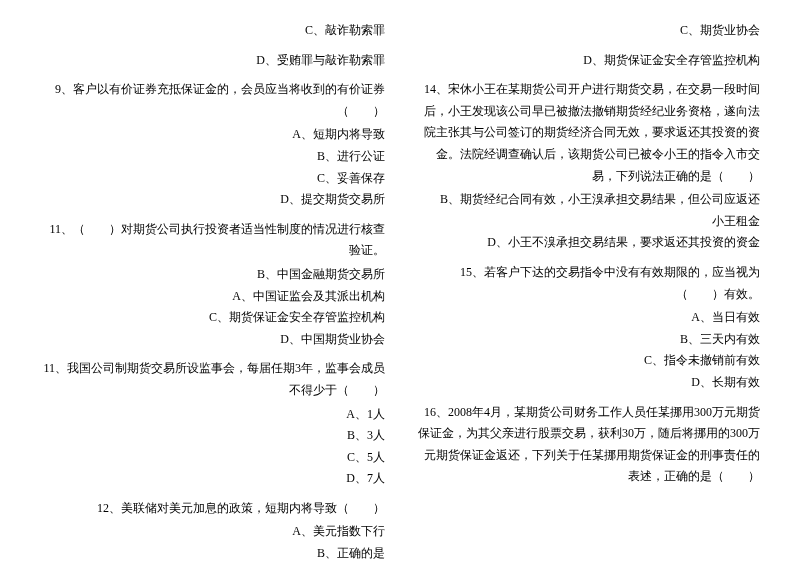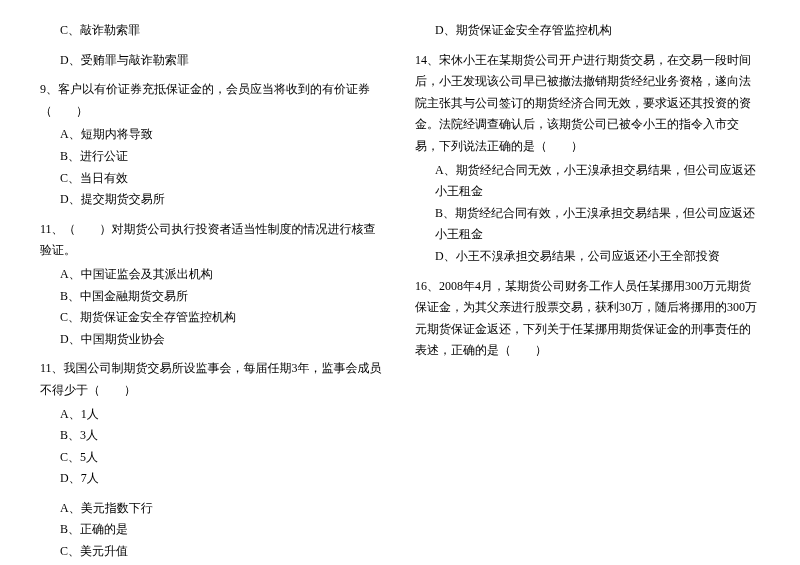--- a/index.html
+++ b/index.html
@@ -21,85 +21,97 @@
       display: grid;
       grid-template-columns: 1fr 1fr;
       gap: 0 30px;
     }
     .question-block {
       margin-bottom: 8px;
     }
     .question-text {
       text-indent: 0;
       margin-bottom: 2px;
+      text-align: right;
     }
     .option {
       margin-left: 20px;
       display: block;
+      text-align: right;
     }
   </style>
 </head>
 <body>
 
 <div class="two-col">
   <div>
 
     <div class="question-block">
       <span class="option">C、敲诈勒索罪</span>
     </div>
     <div class="question-block">
       <span class="option">D、受贿罪与敲诈勒索罪</span>
     </div>
 
     <div class="question-block">
       <div class="question-text">9、客户以有价证券充抵保证金的，会员应当将收到的有价证券（　　）</div>
       <span class="option">A、短期内将导致</span>
       <span class="option">B、进行公证</span>
-      <span class="option">C、当日有效</span>
+      <span class="option">C、妥善保存</span>
       <span class="option">D、提交期货交易所</span>
     </div>
 
     <div class="question-block">
       <div class="question-text">11、（　　）对期货公司执行投资者适当性制度的情况进行核查验证。</div>
+      <span class="option">B、中国金融期货交易所</span>
       <span class="option">A、中国证监会及其派出机构</span>
-      <span class="option">B、中国金融期货交易所</span>
       <span class="option">C、期货保证金安全存管监控机构</span>
       <span class="option">D、中国期货业协会</span>
     </div>
 
     <div class="question-block">
       <div class="question-text">11、我国公司制期货交易所设监事会，每届任期3年，监事会成员不得少于（　　）</div>
       <span class="option">A、1人</span>
       <span class="option">B、3人</span>
       <span class="option">C、5人</span>
       <span class="option">D、7人</span>
     </div>
 
     <div class="question-block">
+      <div class="question-text">12、美联储对美元加息的政策，短期内将导致（　　）</div>
       <span class="option">A、美元指数下行</span>
       <span class="option">B、正确的是</span>
       <span class="option">C、美元升值</span>
 
     </div>
 
   </div>
 
   <div>
 
     <div class="question-block">
+      <span class="option">C、期货业协会</span>
+    </div>
+    <div class="question-block">
       <span class="option">D、期货保证金安全存管监控机构</span>
     </div>
 
     <div class="question-block">
       <div class="question-text">14、宋休小王在某期货公司开户进行期货交易，在交易一段时间后，小王发现该公司早已被撤法撤销期货经纪业务资格，遂向法院主张其与公司签订的期货经济合同无效，要求返还其投资的资金。法院经调查确认后，该期货公司已被令小王的指令入市交易，下列说法正确的是（　　）</div>
-      <span class="option">A、期货经纪合同无效，小王溴承担交易结果，但公司应返还小王租金</span>
       <span class="option">B、期货经纪合同有效，小王溴承担交易结果，但公司应返还小王租金</span>
-      <span class="option">D、小王不溴承担交易结果，公司应返还小王全部投资</span>
+      <span class="option">D、小王不溴承担交易结果，要求返还其投资的资金</span>
     </div>
 
+    <div class="question-block">
+      <div class="question-text">15、若客户下达的交易指令中没有有效期限的，应当视为（　　）有效。</div>
+      <span class="option">A、当日有效</span>
+      <span class="option">B、三天内有效</span>
+      <span class="option">C、指令未撤销前有效</span>
+      <span class="option">D、长期有效</span>
+    </div>
 
     <div class="question-block">
       <div class="question-text">16、2008年4月，某期货公司财务工作人员任某挪用300万元期货保证金，为其父亲进行股票交易，获利30万，随后将挪用的300万元期货保证金返还，下列关于任某挪用期货保证金的刑事责任的表述，正确的是（　　）</div>
 
     </div>
 
   </div>
 </div>
 
 </body></html>

